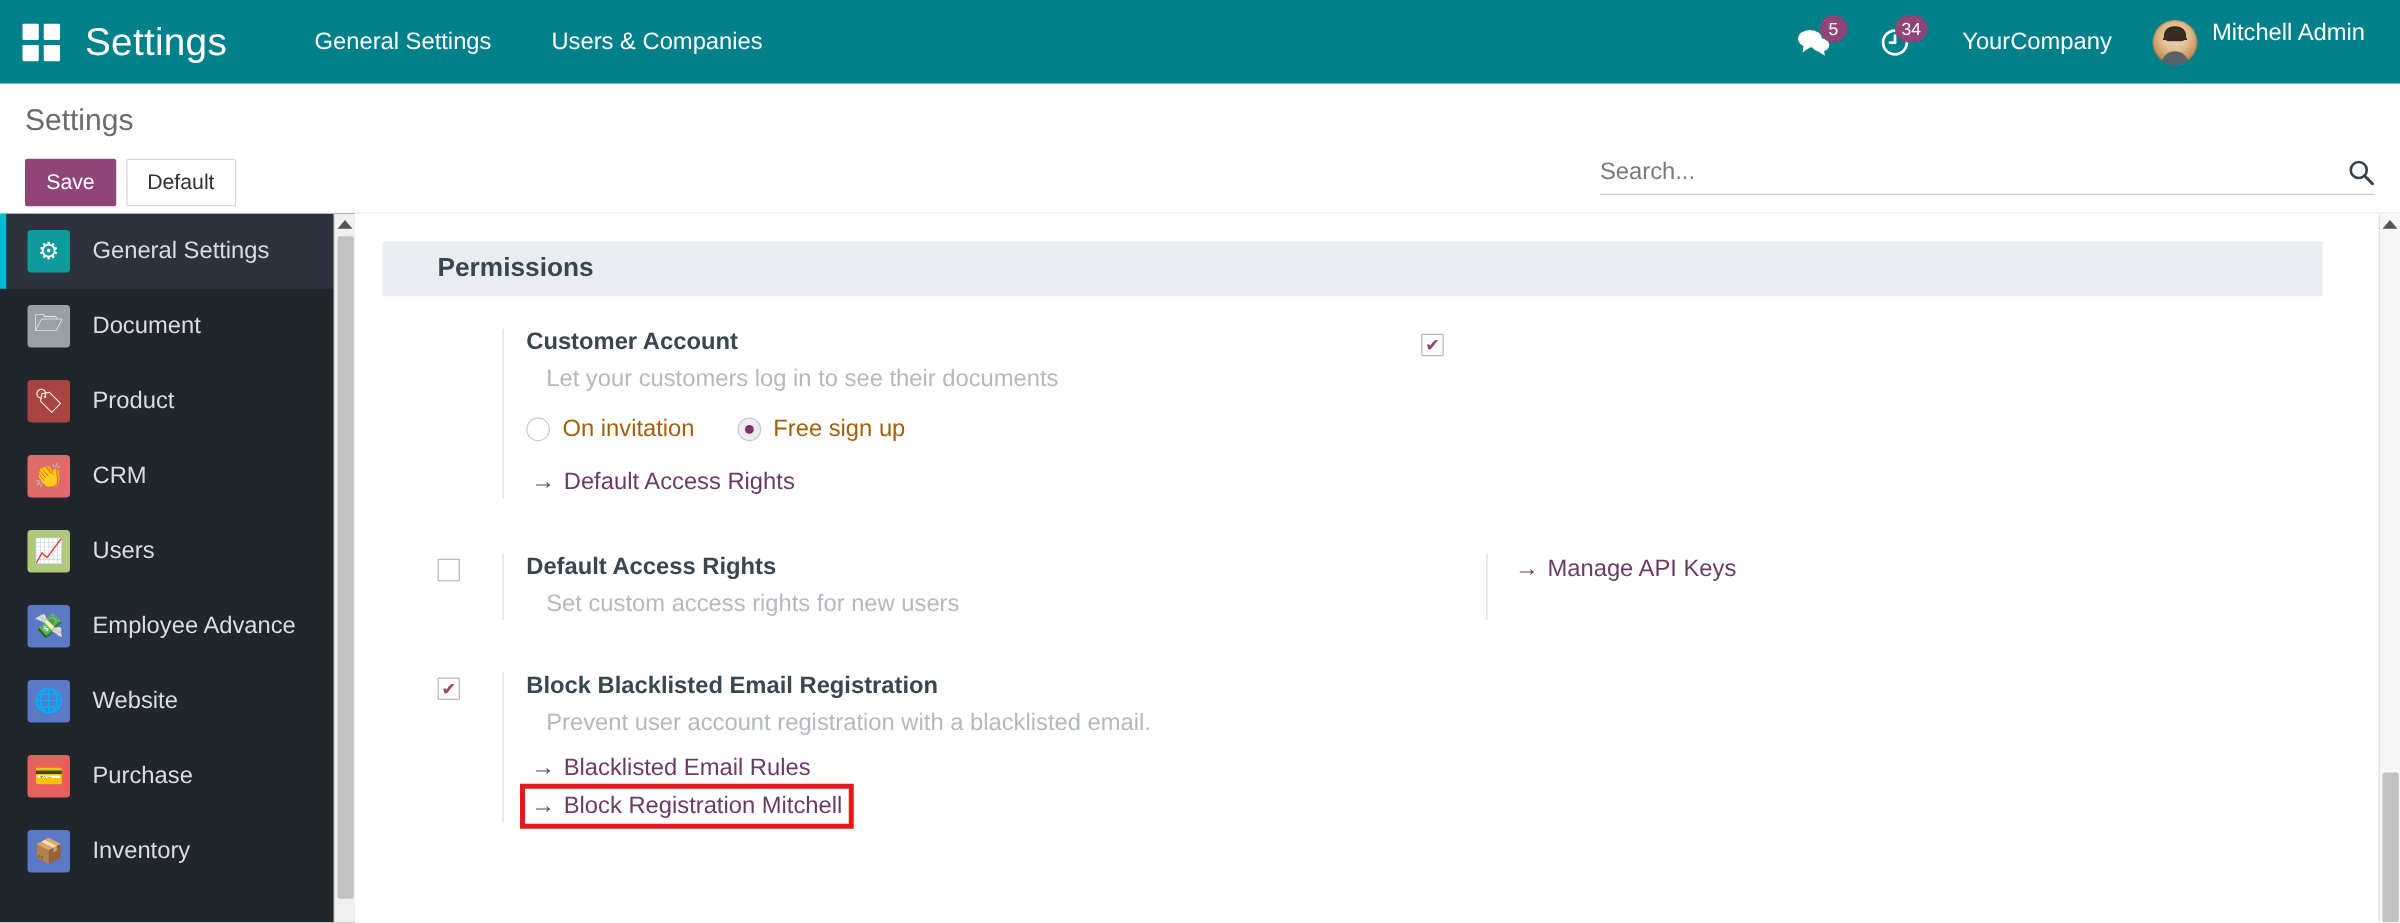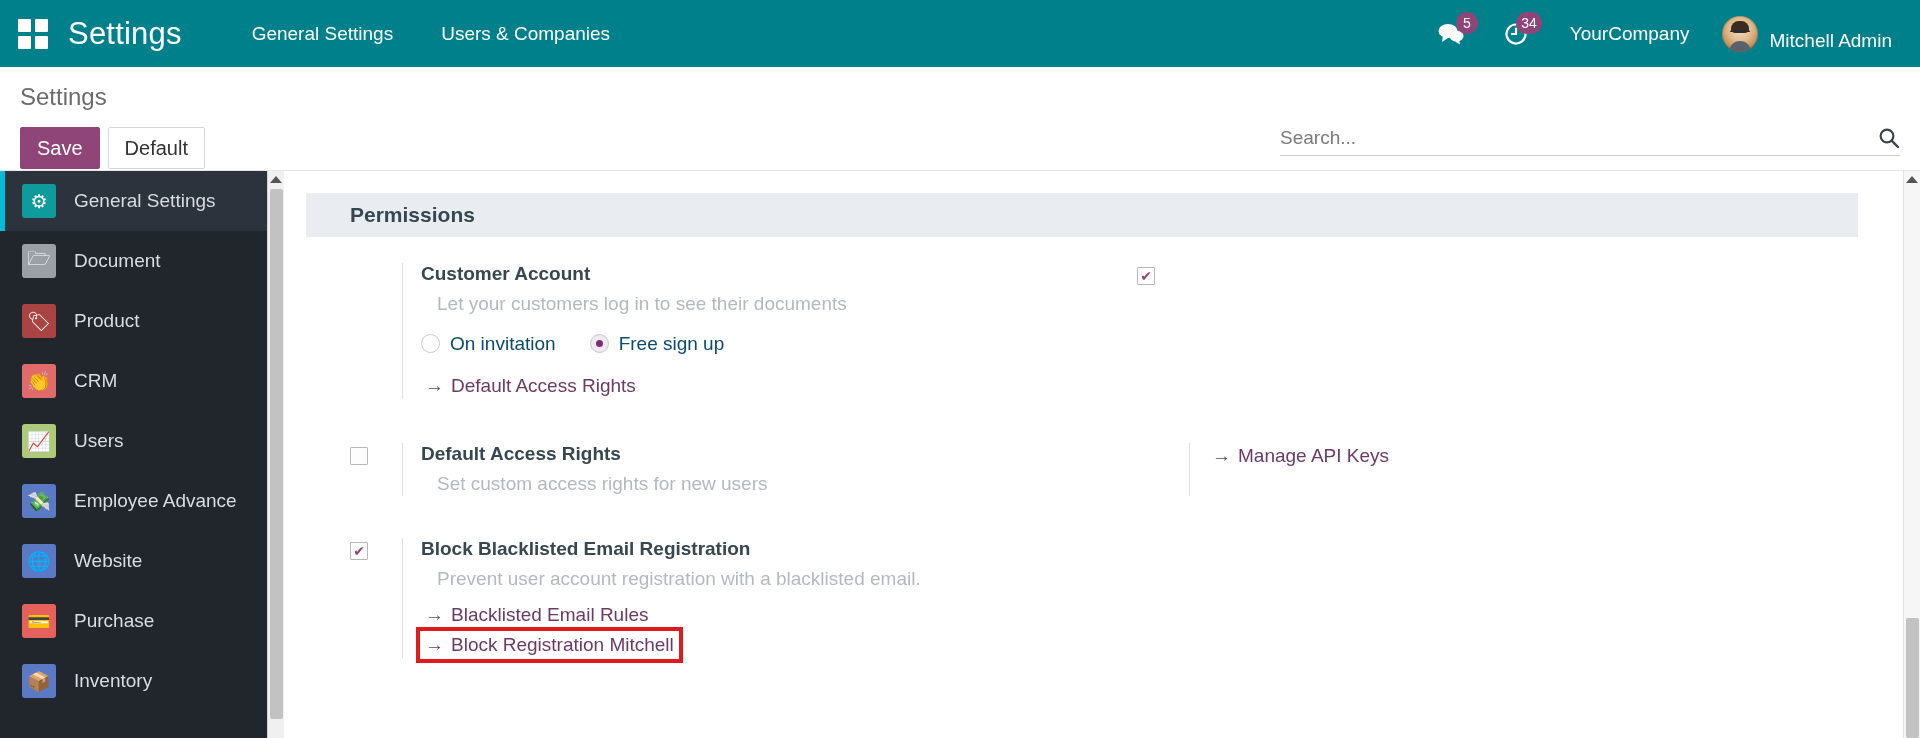--- a/index.html
+++ b/index.html
@@ -42,21 +42,21 @@
     position: absolute; top: 12px; right: 6px;
     background: #8f4577; color: #fff; font-size: 14px;
     min-width: 22px; height: 22px; border-radius: 11px;
     display: flex; align-items: center; justify-content: center;
     padding: 0 5px; line-height: 1;
   }
   .company-name {
     color: #ffffff; font-size: 19px; padding: 0 22px;
     cursor: pointer; white-space: nowrap;
   }
-  .user-area { display: flex; align-items: flex-end; gap: 12px;
+  .user-area { display: flex; align-items: flex-start; gap: 12px;
     padding-left: 10px; padding-right: 8px; cursor: pointer; }
   .avatar {
     width: 36px; height: 36px; border-radius: 50%;
     background: radial-gradient(circle at 50% 38%, #f2ddc4 0%, #dfb98a 42%, #b8864f 75%, #8d6435 100%);
     position: relative; overflow: hidden; flex: none;
     box-shadow: inset 0 0 0 1px rgba(0,0,0,.15);
   }
   .avatar::before {
     content: ''; position: absolute; left: 9px; top: 5px;
     width: 18px; height: 12px; border-radius: 9px 9px 5px 5px;
@@ -77,21 +77,21 @@
   .control-panel {
     height: 104px; background: #ffffff; position: relative;
     border-bottom: 1px solid #e7e7e7;
   }
   .breadcrumb {
     position: absolute; left: 20px; top: 16px;
     font-size: 24px; color: #6b6b6b; font-weight: 400;
   }
   .btn-row { position: absolute; left: 20px; top: 60px; display: flex; gap: 8px; }
   .btn {
-    font-size: 20px; padding: 8px 16px; cursor: pointer;
+    font-size: 17px; padding: 8px 16px; cursor: pointer;
     border-radius: 2px; line-height: 1.2;
   }
   .btn-save { background: #8f4577; color: #ffffff; border: 1px solid #8f4577; }
   .btn-discard { background: #ffffff; color: #333333; border: 1px solid #d6d6d6; }
   .search-wrap {
     position: absolute; right: 20px; top: 60px; width: 620px;
     border-bottom: 1px solid #cfcfcf; display: flex; align-items: center;
     padding-bottom: 6px;
   }
   .search-input {
@@ -167,21 +167,21 @@
   .radio-opt { display: flex; align-items: center; gap: 10px; cursor: pointer; }
   .radio {
     width: 19px; height: 19px; border-radius: 50%; flex: none;
     border: 1px solid #cacaca; background: #fff;
     display: flex; align-items: center; justify-content: center;
   }
   .radio.on { background: #eeeaf0; border-color: #cfc4d4; }
   .radio.on::after {
     content: ''; width: 7px; height: 7px; border-radius: 50%; background: #7b2f6b;
   }
-  .radio-label { font-size: 19px; color: #0c4a6e; }
+  .radio-label { font-size: 19px; color: #a16207; }
   .link-row { margin-top: 18px; display: flex; flex-direction: column; gap: 4px; align-items: flex-start; }
   .ilink {
     font-size: 19px; color: #6b3a66; cursor: pointer;
     display: inline-flex; align-items: center; gap: 7px;
     padding: 2px 4px; white-space: nowrap;
   }
   .ilink .arrow { font-weight: 700; font-size: 19px; }
   .ilink.highlight { outline: 4px solid #e01b1b; outline-offset: 1px; }
 
   .content-scroll {

